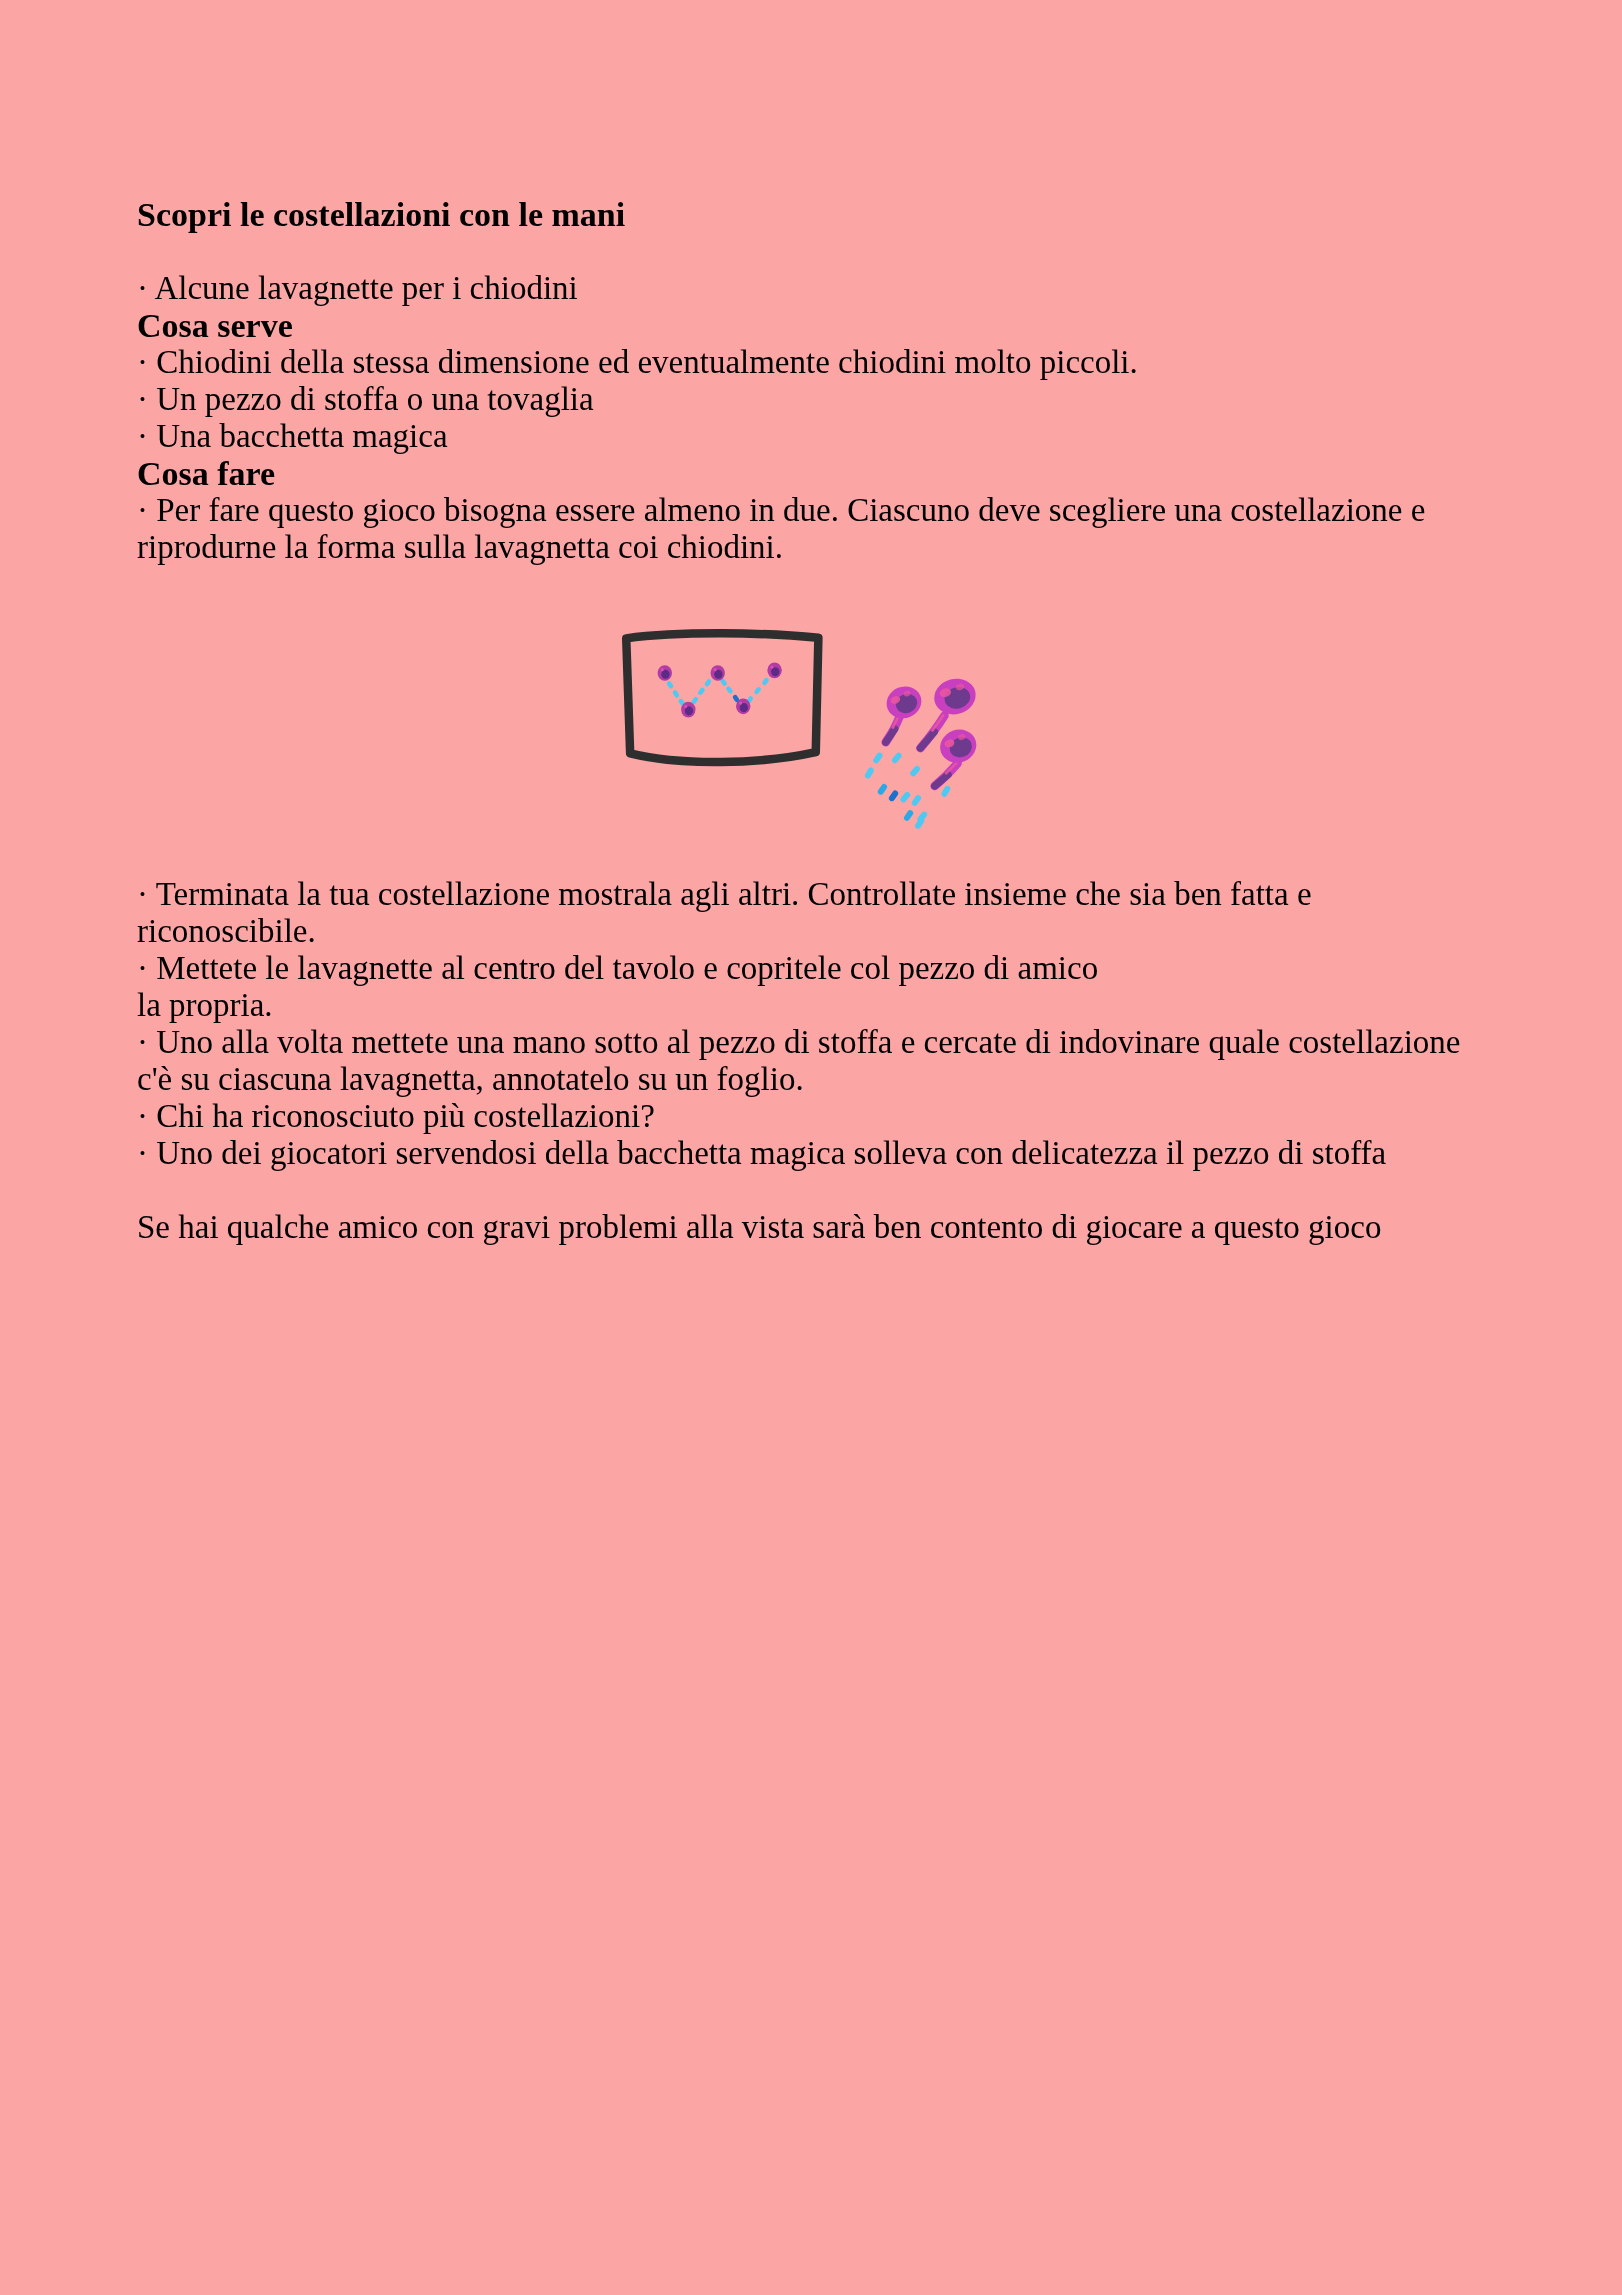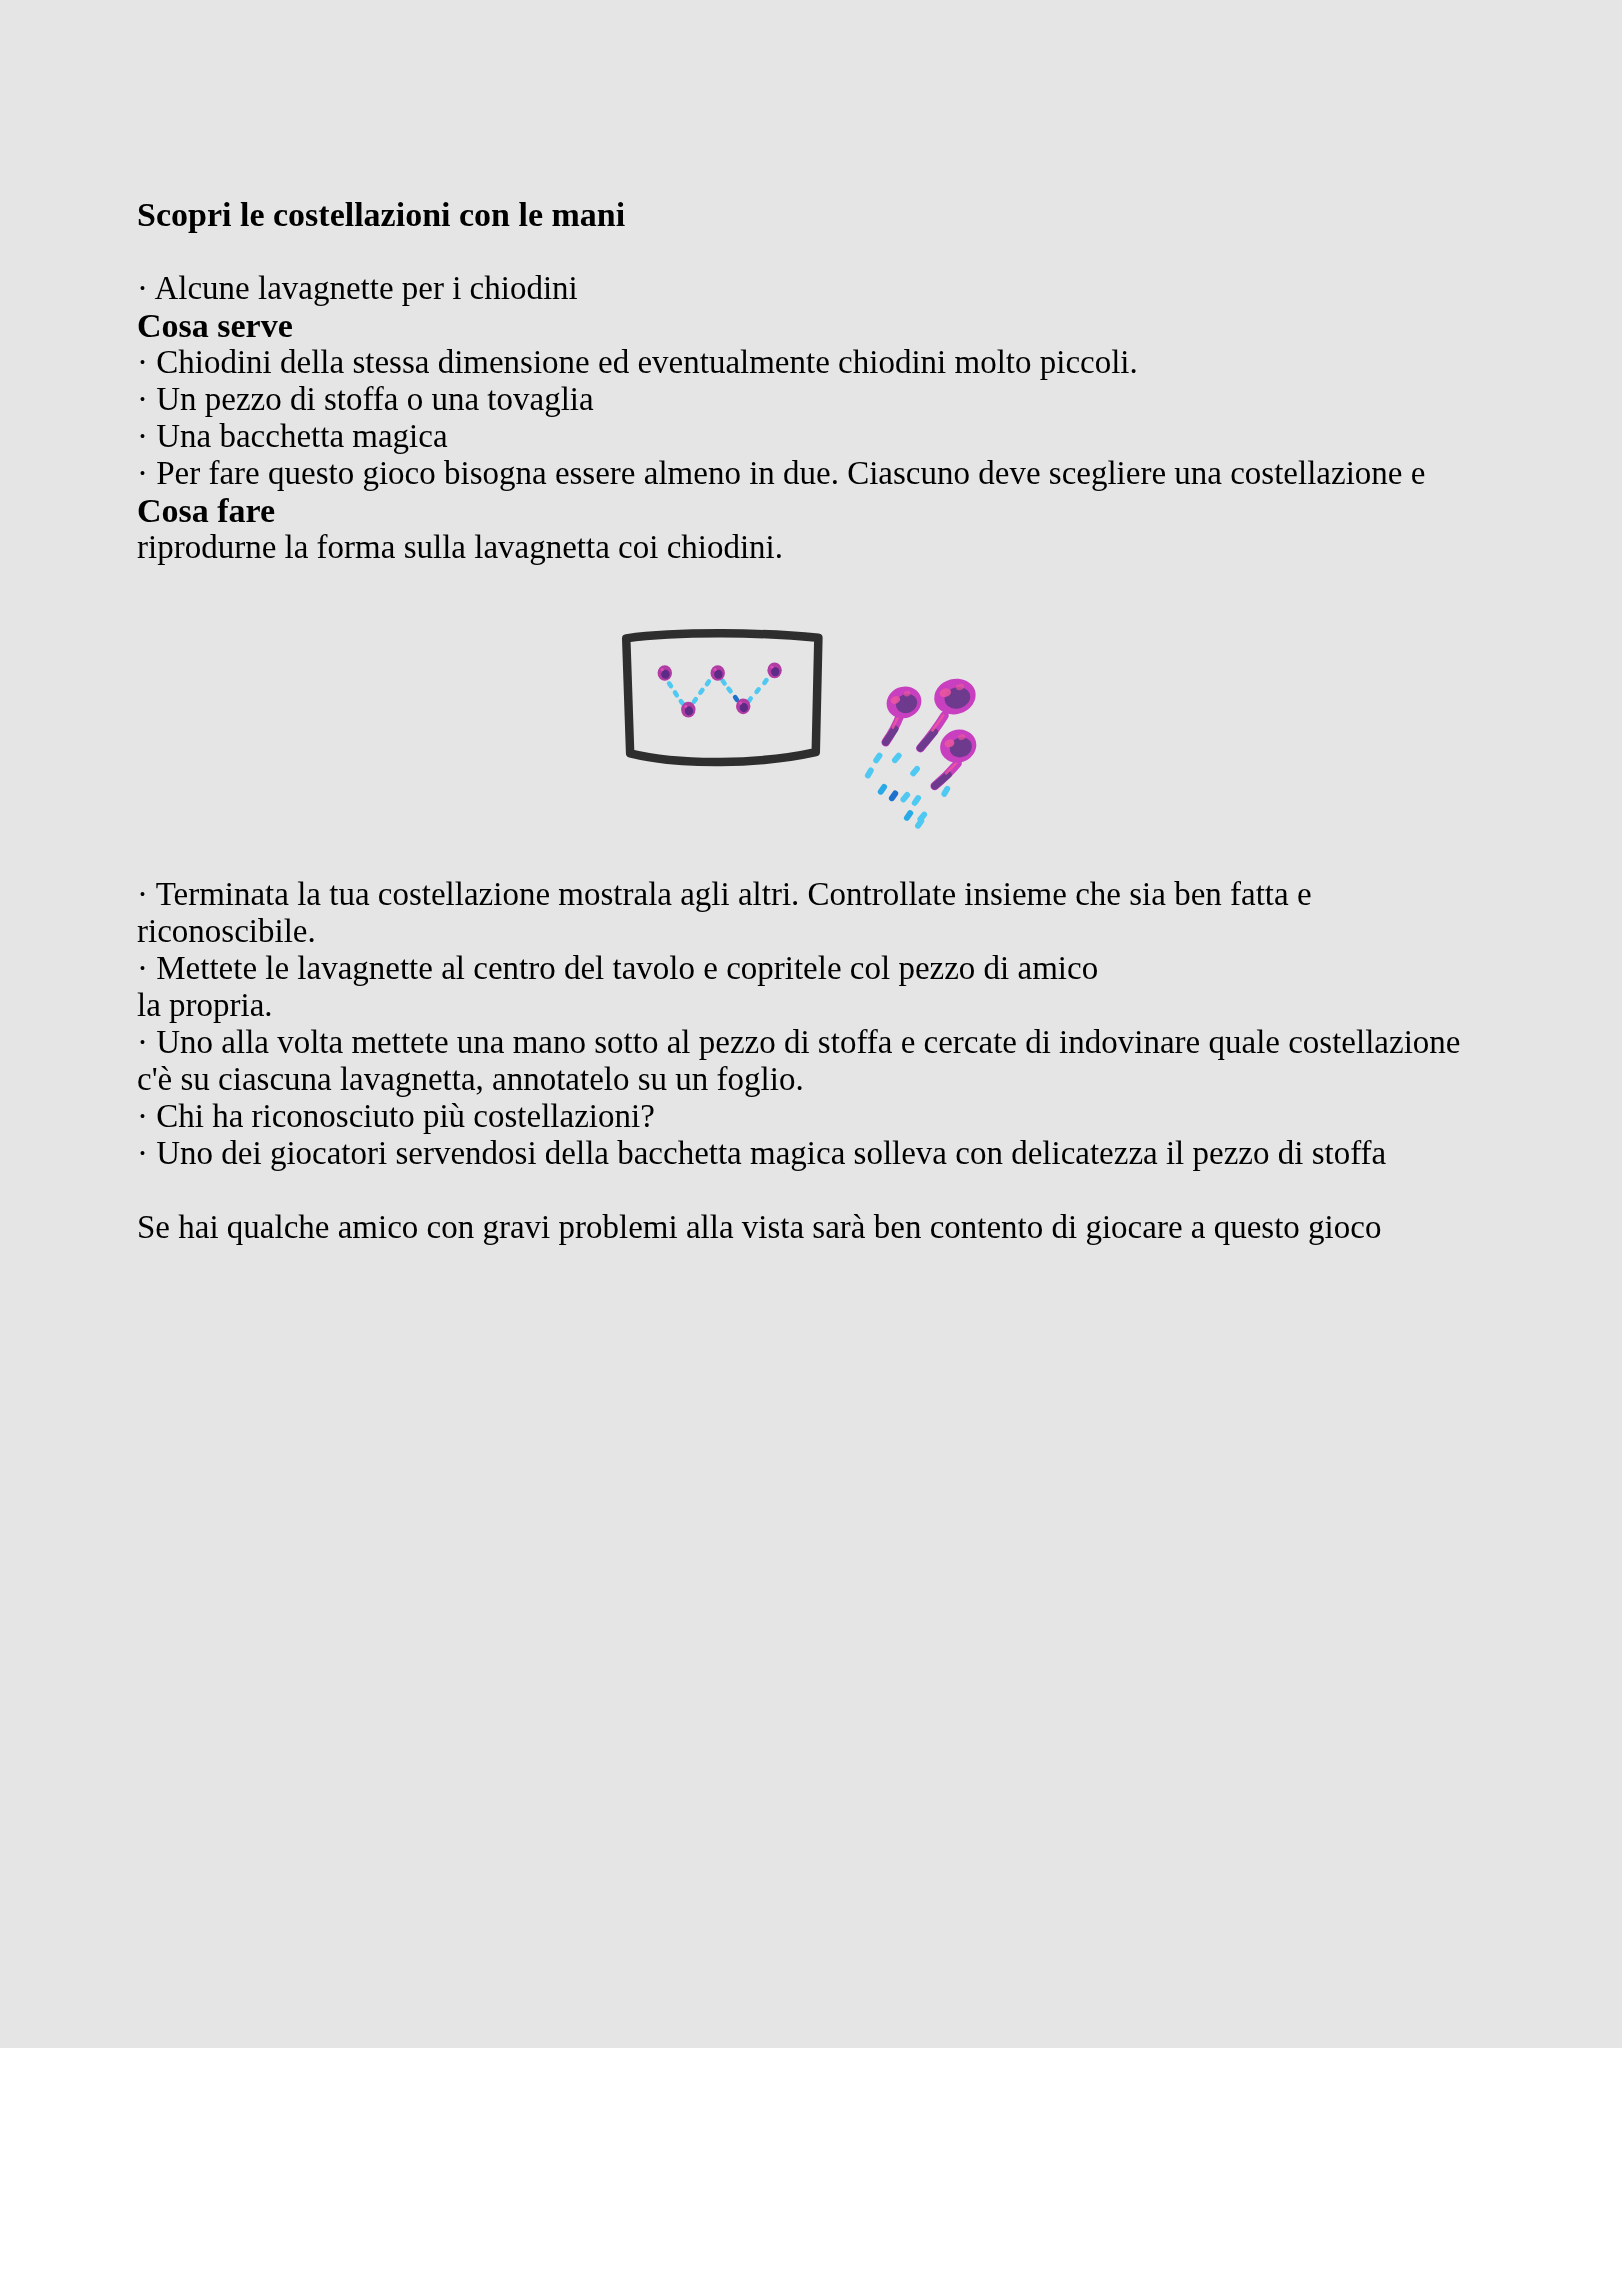--- a/index.html
+++ b/index.html
@@ -1,19 +1,19 @@
 <!DOCTYPE html>
 <html style="font-size:10.5px"><head>
 <meta charset="utf-8">
 <style>
   html,body{margin:0;padding:0;background:#ffffff;}
   .page{
     position:relative;
-    width:1623px;height:2048px;
-    background:#e5e5e5;
+    width:1623px;height:2295px;
+    background:#fca5a5;
     box-sizing:border-box;
     font-family:"Liberation Serif", serif;
     color:#000000;
     overflow:hidden;
   }
   .content{
     position:absolute;
     left:137px;top:196px;
     width:1374px;
   }
@@ -38,22 +38,22 @@
 
 <div class="page">
   <div class="content" id="doc-content">
       <div class="line bold">Scopri le costellazioni con le mani</div>
       <div class="line">&nbsp;</div>
       <div class="line">· Alcune lavagnette per i chiodini</div>
       <div class="line bold">Cosa serve</div>
       <div class="line">· Chiodini della stessa dimensione ed eventualmente chiodini molto piccoli.</div>
       <div class="line">· Un pezzo di stoffa o una tovaglia</div>
       <div class="line">· Una bacchetta magica</div>
+      <div class="line bold">Cosa fare</div>
       <div class="line">· Per fare questo gioco bisogna essere almeno in due. Ciascuno deve scegliere una costellazione e</div>
-      <div class="line bold">Cosa fare</div>
       <div class="line">riprodurne la forma sulla lavagnetta coi chiodini.</div>
       <div class="illustration"><svg viewBox="0 0 560 310" width="366" height="203">
           <path d="M8 14 C 90 3, 218 5, 302 13 L 298 188 C 212 207, 92 209, 14 190 Z" fill="none" stroke="#2e2e2e" stroke-width="13" stroke-linejoin="round" stroke-linecap="round"></path>
           <g>
             <rect x="69" y="81.5" width="12" height="7" rx="3.5" fill="#4fc9f1" transform="rotate(55 75 85)"></rect>
             <rect x="78" y="95.5" width="12" height="7" rx="3.5" fill="#4fc9f1" transform="rotate(57 84 99)"></rect>
             <rect x="87" y="108.5" width="12" height="7" rx="3.5" fill="#4fc9f1" transform="rotate(53 93 112)"></rect>
             <rect x="107" y="105.5" width="12" height="7" rx="3.5" fill="#4fc9f1" transform="rotate(-55 113 109)"></rect>
             <rect x="117" y="91.5" width="12" height="7" rx="3.5" fill="#4fc9f1" transform="rotate(-52 123 95)"></rect>
             <rect x="127" y="78.5" width="12" height="7" rx="3.5" fill="#4fc9f1" transform="rotate(-55 133 82)"></rect>

